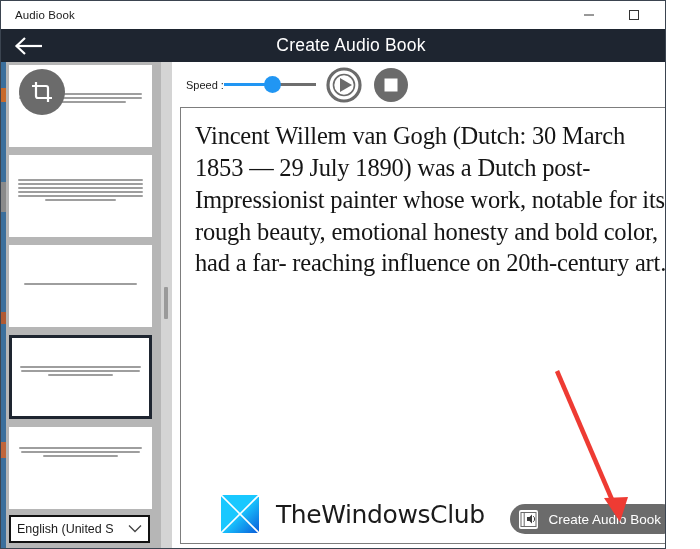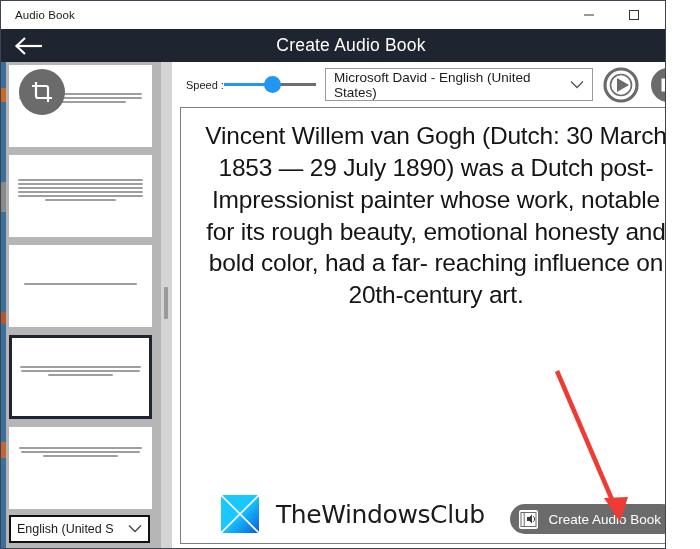--- a/index.html
+++ b/index.html
@@ -63,22 +63,22 @@
   .track{position:absolute;left:0;right:0;height:3px;background:#6e6e6e;}
   .fill{position:absolute;left:0;width:48px;height:3px;background:#2196f3;}
   .thumbdot{position:absolute;left:40px;width:17px;height:17px;border-radius:50%;background:#2196f3;}
   .voicesel{margin-left:9px;width:268px;height:33px;background:#fff;border:1px solid #9a9a9a;
      box-sizing:border-box;display:flex;align-items:center;padding:0 8px;font-size:13.5px;color:#1b1b1b;}
   .voicesel .chev{margin-left:auto;}
   .circbtn{width:37px;height:37px;margin-left:10px;display:flex;align-items:center;justify-content:center;}
 
   .textbox{position:absolute;left:8px;top:45px;right:9px;bottom:5px;
            border:1px solid #7d7d7d;background:#fff;box-sizing:border-box;overflow:hidden;}
-  .doctext{padding:12px 14px 0 14px;text-align:center;font-size:24.5px;line-height:1.3;
-           color:#151515;font-family:Liberation Sans, sans-serif;
+  .doctext{padding:12px 14px 0 14px;text-align:left;font-size:24.5px;line-height:1.3;
+           color:#151515;font-family:Liberation Serif, serif;
            font-weight:300;letter-spacing:-.2px;}
 
   
   .brand{position:absolute;left:40px;bottom:10px;display:flex;align-items:center;}
   .brandmark{width:38px;height:38px;position:relative;overflow:hidden;
      background:linear-gradient(135deg,#19c8ff 0%,#19c8ff 48%,#0a5bd8 100%);}
   .brandtext{margin-left:17px;font-size:25px;color:#1b1b1b;letter-spacing:-.4px;
              font-family:"DejaVu Sans","Liberation Sans",sans-serif;font-weight:400;}
   .cab{position:absolute;right:14px;bottom:9px;height:30px;border-radius:15px;background:#6b6b6b;
        display:flex;align-items:center;padding:0 16px 0 9px;}
@@ -198,28 +198,20 @@
 
     <div class="rightpane">
 
       <div class="toolbar">
         <span class="speedlabel">Speed :</span>
         <div class="slider">
           <div class="track"></div>
           <div class="fill"></div>
           <div class="thumbdot"></div>
         </div>
-        <div class="voicesel">
-          <span>Microsoft David - English (United States)</span>
-          <span class="chev">
-            <svg width="14" height="9" viewBox="0 0 14 9">
-              <polyline points="1,1.5 7,7.5 13,1.5" fill="none" stroke="#555" stroke-width="1.3"></polyline>
-            </svg>
-          </span>
-        </div>
         <div class="circbtn">
           <svg width="36" height="36" viewBox="0 0 36 36">
             <circle cx="18" cy="18" r="16" fill="none" stroke="#6b6b6b" stroke-width="3.2"></circle>
             <polygon points="14,11 26,18 14,25" fill="#6b6b6b"></polygon>
             <circle cx="18" cy="18" r="10.5" fill="none" stroke="#6b6b6b" stroke-width="1.6"></circle>
           </svg>
         </div>
         <div class="circbtn">
           <svg width="36" height="36" viewBox="0 0 36 36">
             <circle cx="18" cy="18" r="17" fill="#6b6b6b"></circle>

